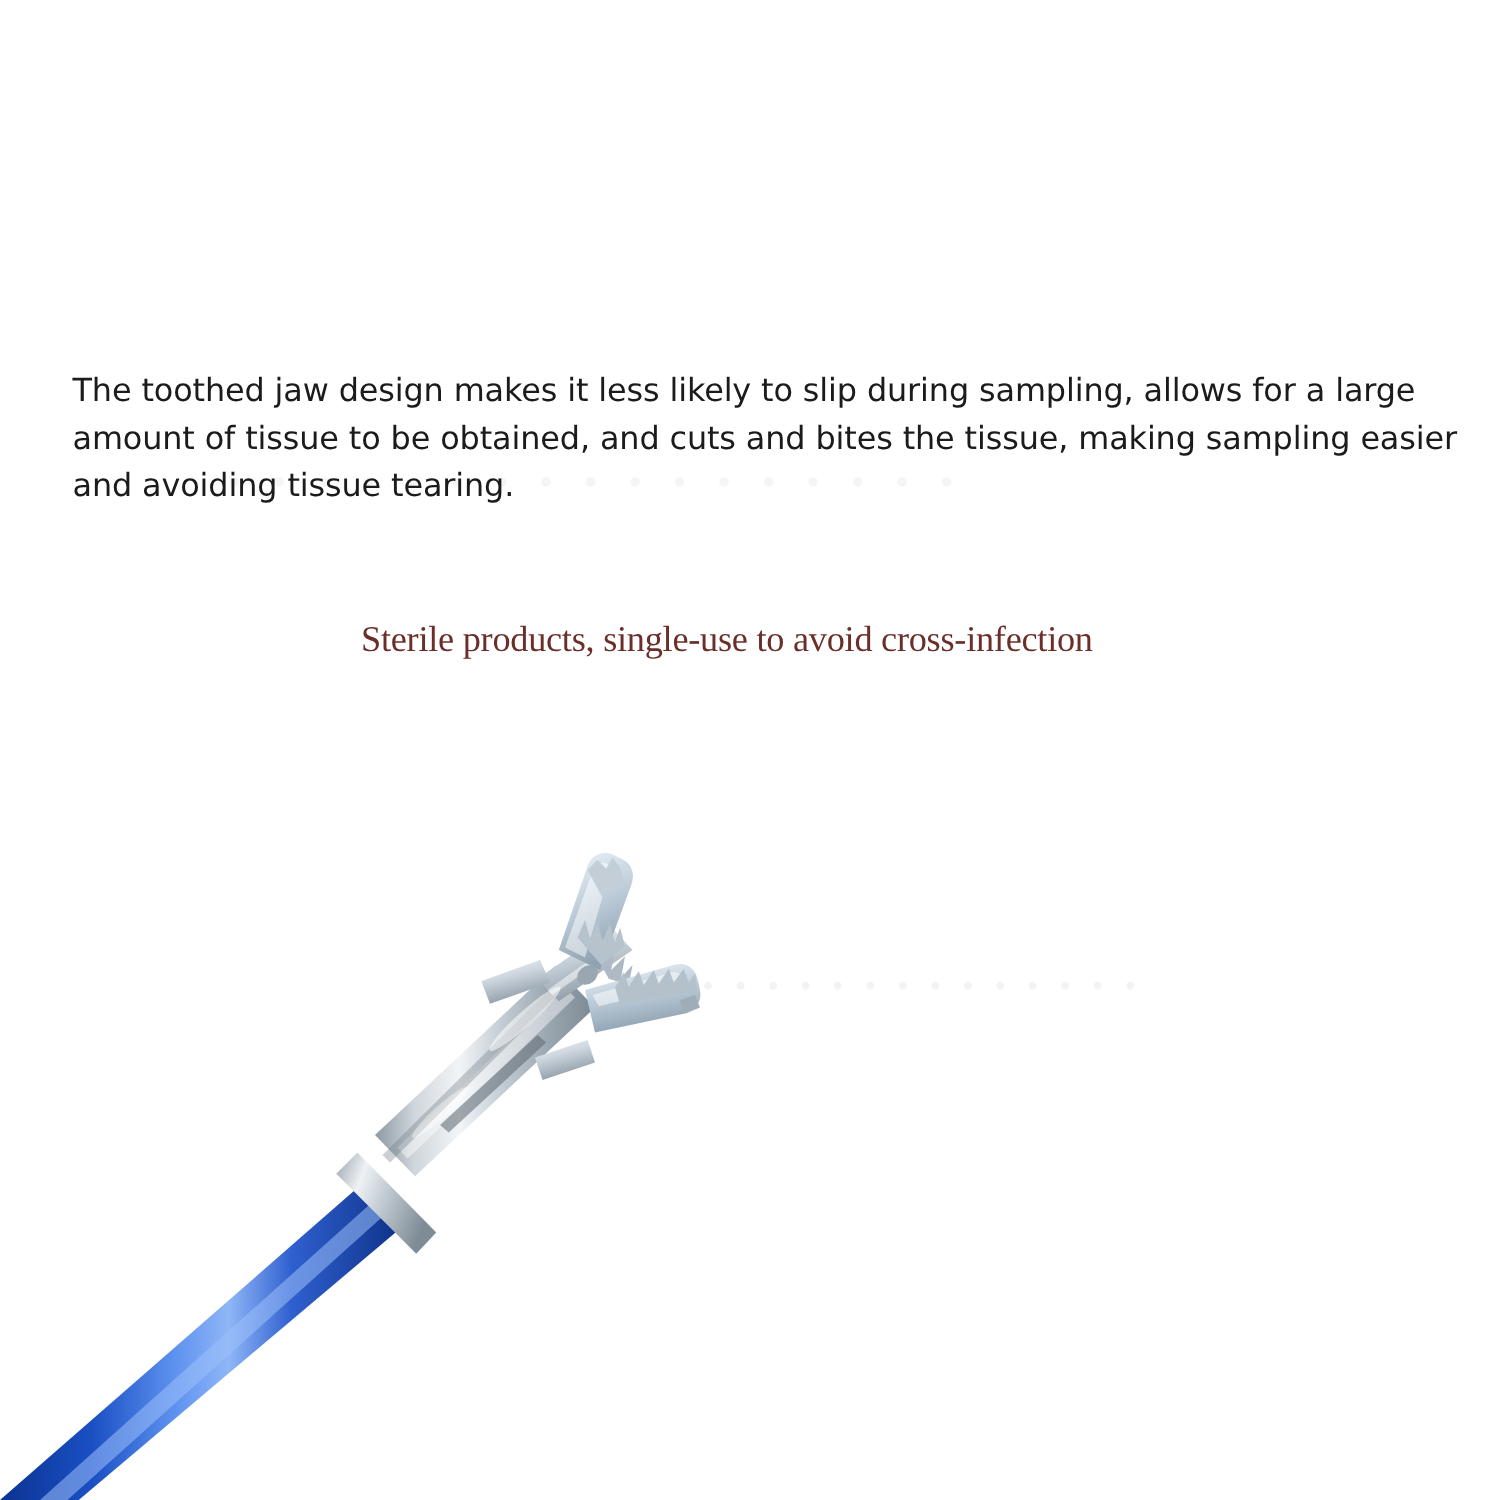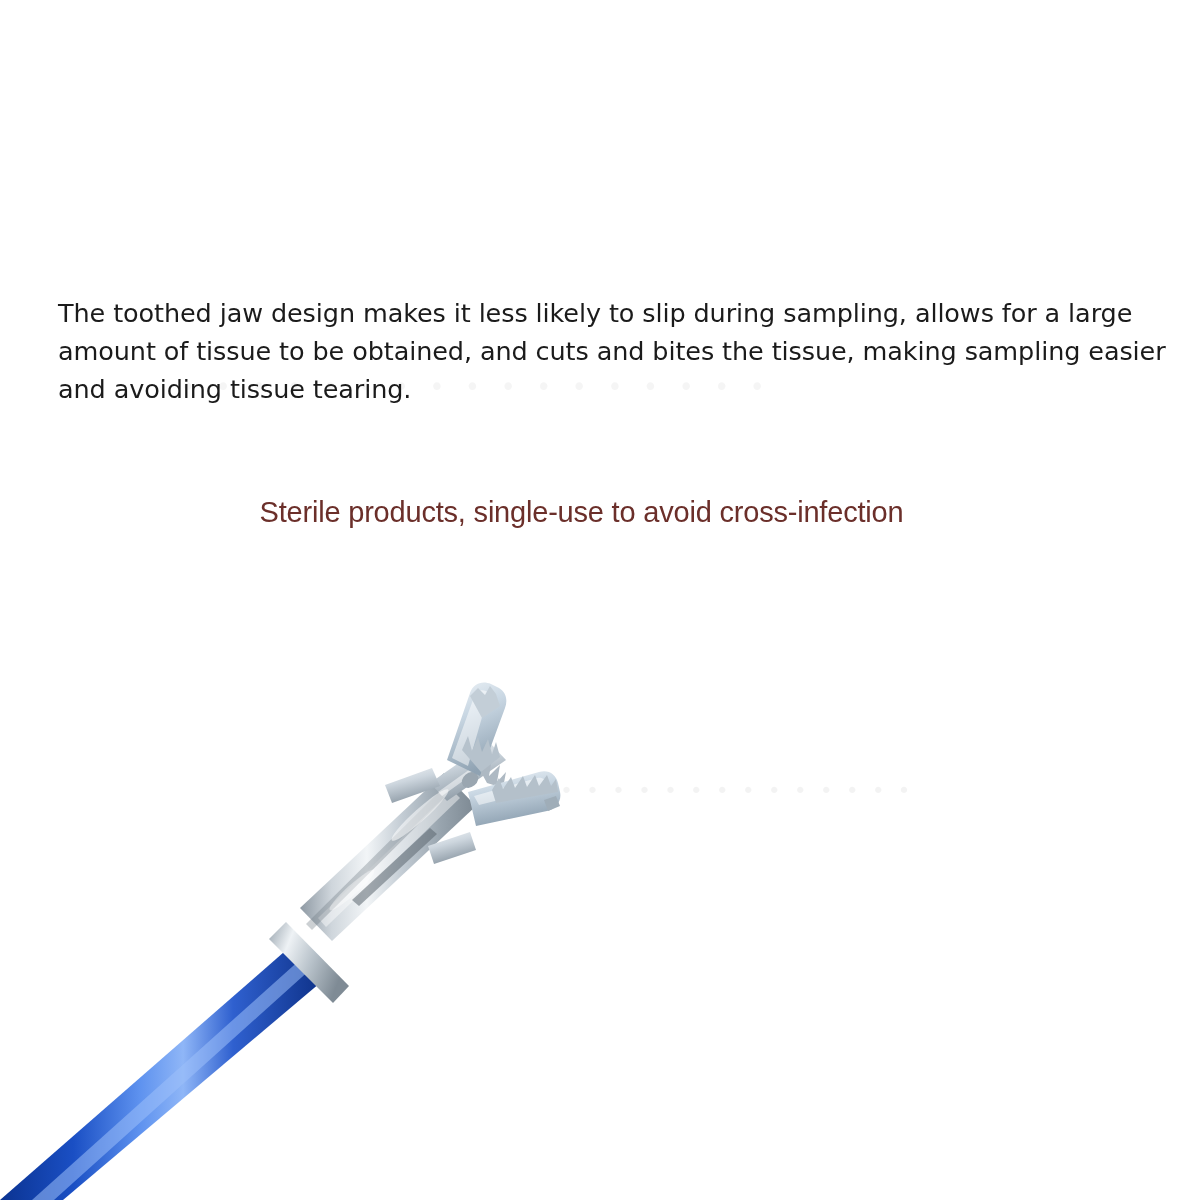--- a/index.html
+++ b/index.html
@@ -38,21 +38,21 @@
 
   .tagline {
     position: absolute;
     left: 0;
     top: 462px;
     width: 1163px;
     text-align: center;
     font-size: 29px;
     line-height: 42px;
     color: #6b2f2a;
-    font-family: Liberation Sans, sans-serif;
+    font-family: Liberation Serif, serif;
     letter-spacing: -0.2px;
   }
 
   
   .watermark {
     position: absolute;
     left: 180px;
     top: 372px;
     width: 900px;
     height: 40px;

